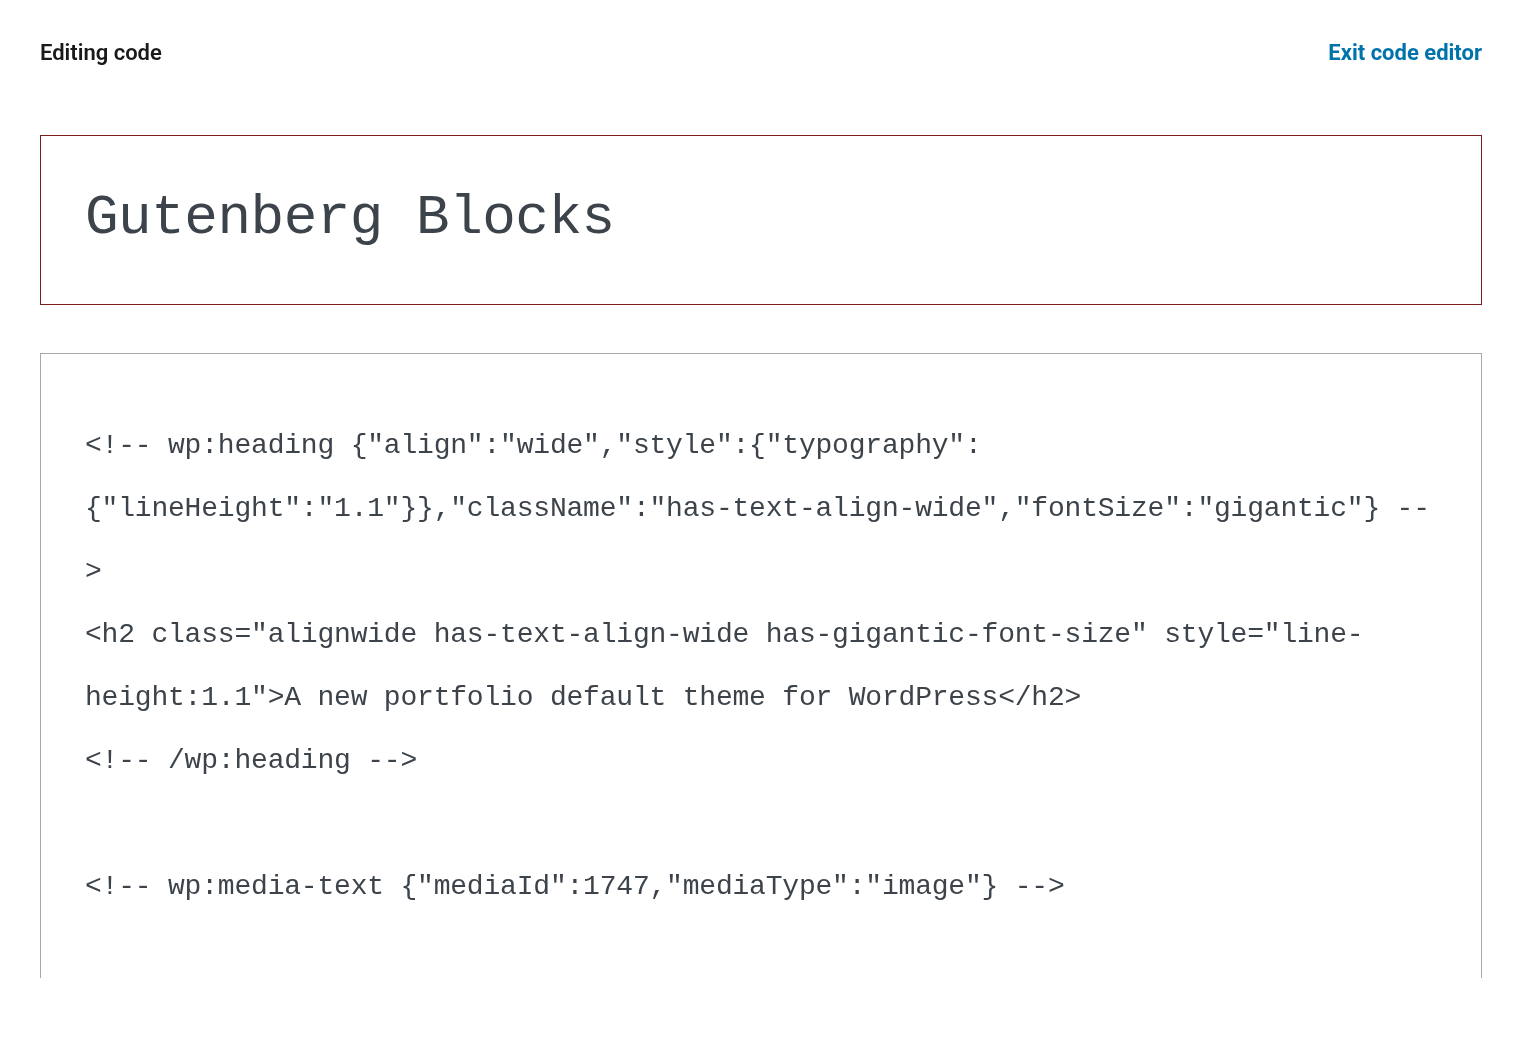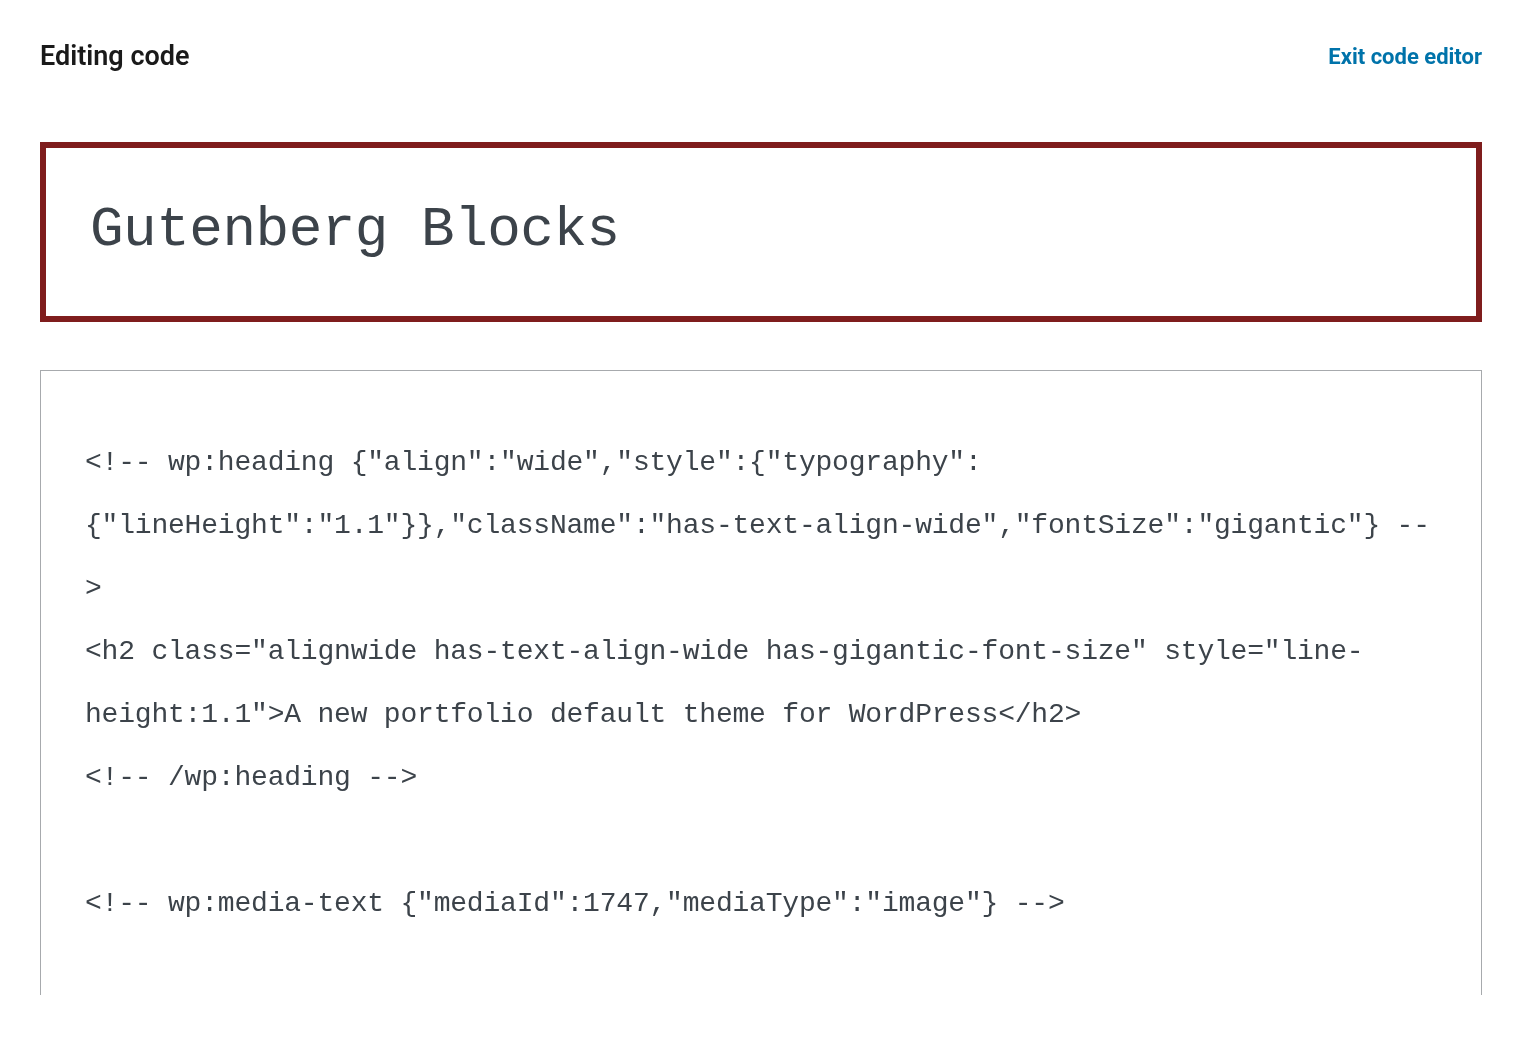--- a/index.html
+++ b/index.html
@@ -15,36 +15,36 @@
       overflow: hidden;
     }
     .header {
       display: flex;
       justify-content: space-between;
       align-items: center;
       padding: 40px 40px 0 40px;
     }
     .header-title {
       font-weight: 600;
-      font-size: 27px;
+      font-size: 22px;
       color: #1a1a1a;
     }
     .exit-link {
       color: #0073aa;
       font-size: 22px;
       font-weight: 700;
       cursor: pointer;
       text-decoration: none;
     }
     .content-area {
       padding: 0 40px;
       margin-top: 70px;
     }
     .title-box {
-      border: 6px solid #7f1d1d;
+      border: 1px solid #7f1d1d;
       padding: 50px 44px 54px 44px;
       margin-bottom: 48px;
     }
     .title-input {
       font-family: "SF Mono", Menlo, Monaco, Consolas, "Courier New", monospace;
       font-size: 56px;
       font-weight: 400;
       color: #3c434a;
       border: none;
       outline: none;

